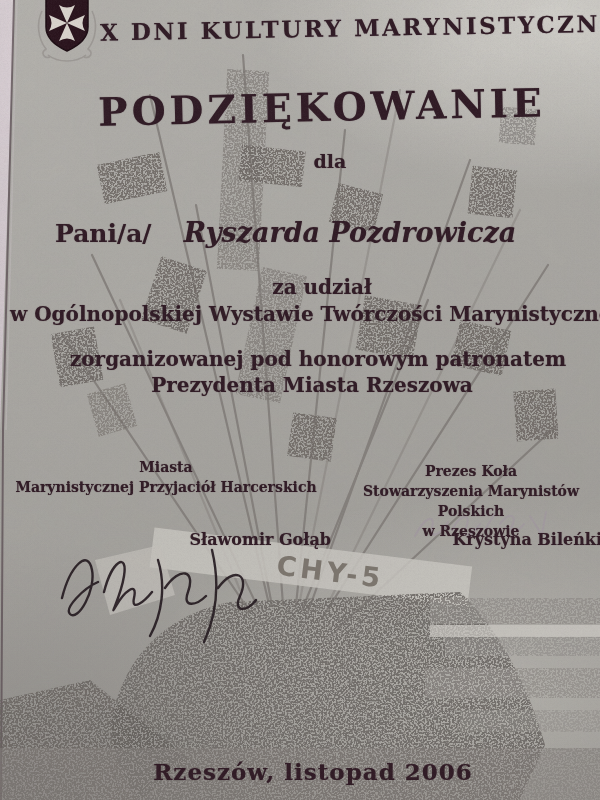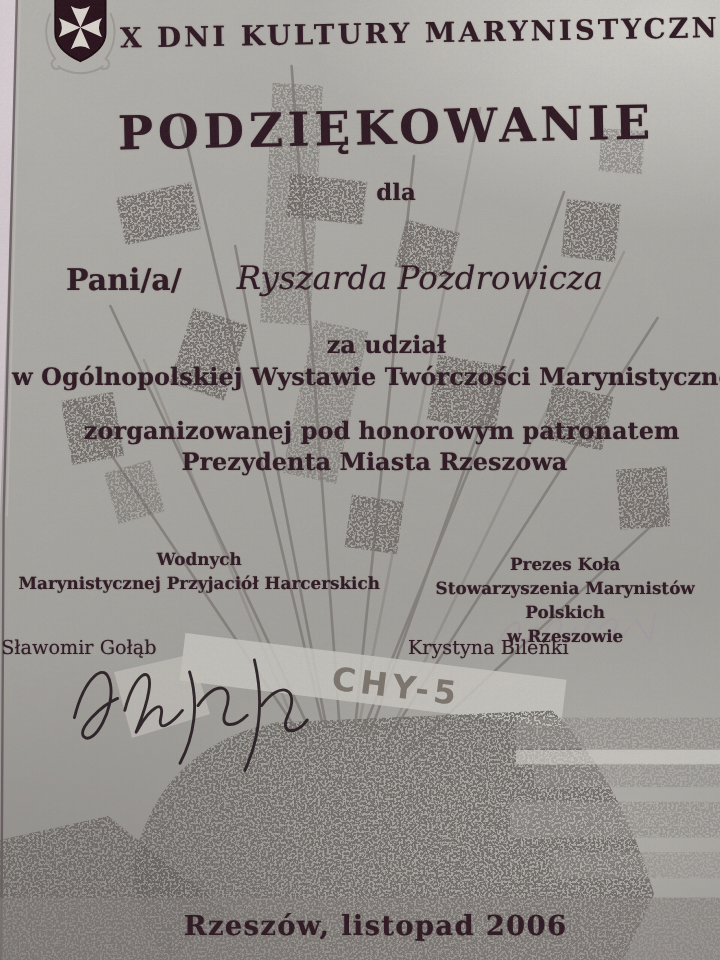--- a/index.html
+++ b/index.html
@@ -26,29 +26,29 @@
   .grain{position:absolute;inset:0;z-index:9;pointer-events:none;}
   .txt{
     position:absolute;z-index:5;color:#301b25;
     text-shadow:0 0 1px rgba(48,27,37,.55);
     white-space:nowrap;
   }
   .header-org{left:100px;top:14px;font-size:23px;font-weight:700;letter-spacing:2.5px;transform:rotate(-1deg);}
   .title{left:0;width:100%;top:84px;text-align:center;font-size:39px;font-weight:700;letter-spacing:4px;transform:translateX(22px) rotate(-1.2deg);}
   .dla{left:0;width:100%;top:150px;text-align:center;font-size:19px;font-weight:700;transform:translateX(30px);}
   .recipient-label{left:44px;top:219px;font-size:25px;font-weight:700;margin-left:11px;}
-  .recipient-name{left:170px;top:217px;width:360px;text-align:center;font-size:27px;font-weight:400;font-style:italic;}
+  .recipient-name{left:170px;top:217px;width:360px;text-align:center;font-size:27px;font-weight:700;font-style:italic;}
   .body-l1{left:0;width:100%;top:275px;text-align:center;font-size:20px;font-weight:700;transform:translateX(22px);}
   .body-l2{left:0;width:100%;top:302px;text-align:center;font-size:20px;font-weight:700;transform:translateX(10px);}
   .body-l3{left:0;width:100%;top:347px;text-align:center;font-size:20px;font-weight:700;transform:translateX(18px);}
   .body-l4{left:0;width:100%;top:373px;text-align:center;font-size:20px;font-weight:700;transform:translateX(12px);}
   .sig{font-size:14px;font-weight:700;line-height:20px;text-align:center;white-space:normal;}
   .sig-left{left:1px;top:457px;width:330px;}
   .sig-right{left:340px;top:461px;width:262px;}
-  .sig-name{font-size:16px;font-weight:400;text-align:left;}
+  .sig-name{font-size:16px;font-weight:700;text-align:right;}
   .sig-left-name{left:1px;top:530px;width:330px;}
   .sig-right-name{left:340px;top:530px;width:262px;}
   .footer-line{left:0;width:100%;top:758px;text-align:center;font-size:23px;font-weight:700;letter-spacing:1px;transform:translateX(13px);}
 </style>
 </head>
 <body>
 
 <div class="photo">
 
   <div class="photo-bg"></div>
@@ -161,21 +161,21 @@
 
   <div class="txt recipient-label">Pani/a/</div>
   <div class="txt recipient-name">Ryszarda Pozdrowicza</div>
 
   <div class="txt body-l1">za udział</div>
   <div class="txt body-l2">w Ogólnopolskiej Wystawie Twórczości Marynistycznej</div>
   <div class="txt body-l3">zorganizowanej pod honorowym patronatem</div>
   <div class="txt body-l4">Prezydenta Miasta Rzeszowa</div>
 
   <div class="txt sig sig-left">
-    <div>Wodnych</div>
+    <div>Miasta</div>
     <div>Marynistycznej Przyjaciół Harcerskich</div>
   </div>
   <div class="txt sig-name sig-left-name">Sławomir Gołąb</div>
 
   <div class="txt sig sig-right">
     <div>Prezes Koła</div>
     <div>Stowarzyszenia Marynistów Polskich</div>
     <div>w Rzeszowie</div>
   </div>
   <div class="txt sig-name sig-right-name">Krystyna Bileńki</div>

